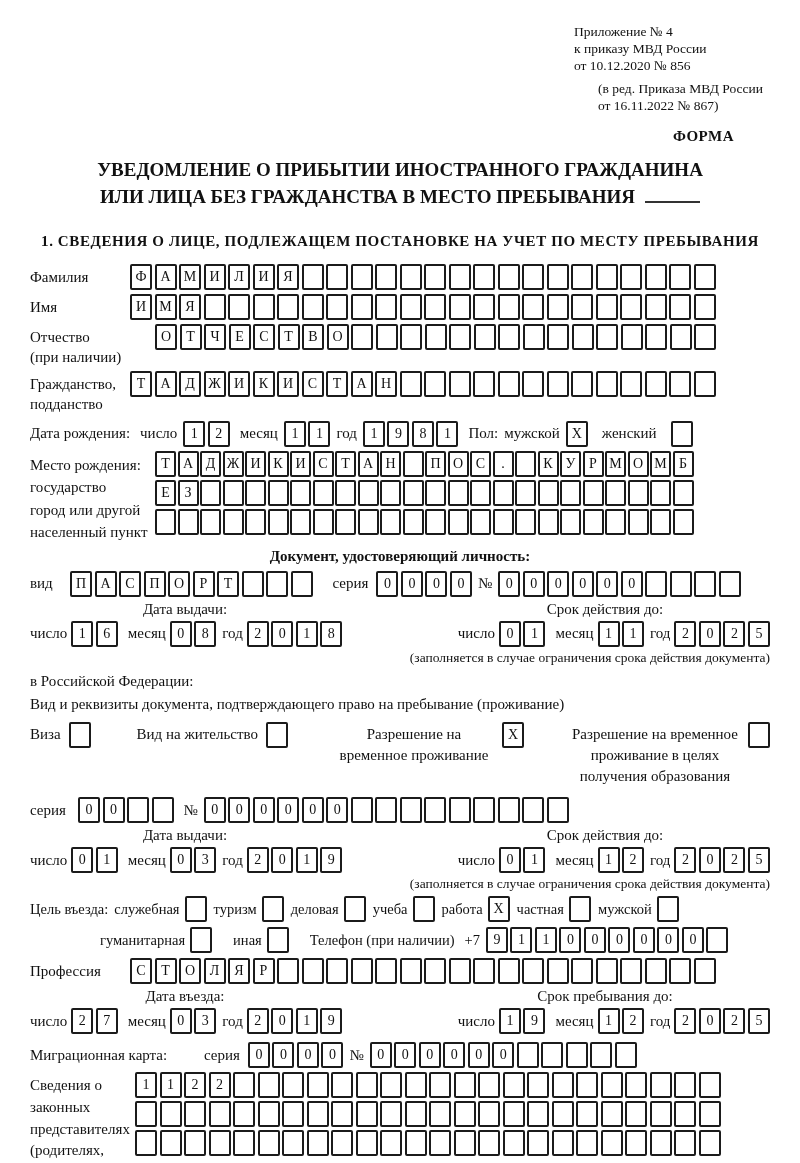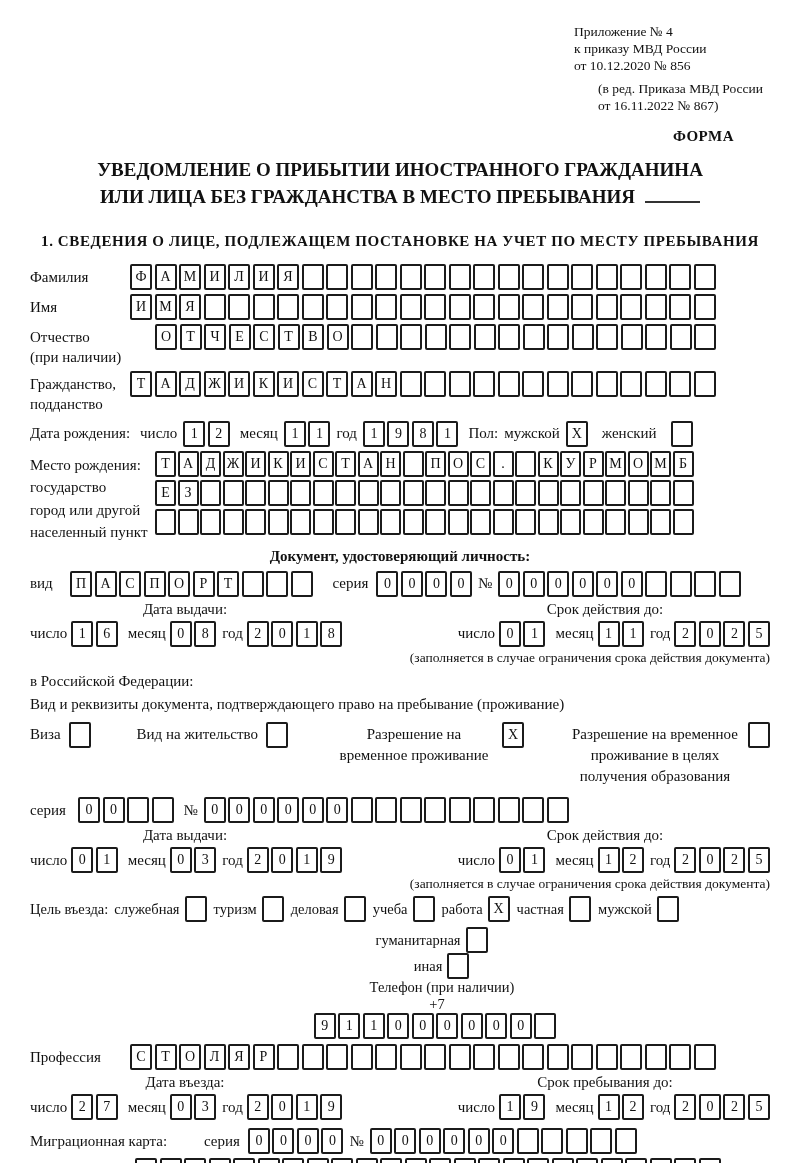--- a/index.html
+++ b/index.html
@@ -576,28 +576,28 @@
         </span>
     </span>
     <span class="opt-inline">
       <span>мужской</span>
       <span class="boxwrap cells">
           <span class="cell"></span>
         </span>
     </span>
   </div>
 
-  <div class="purpose" style="font-size:14.5px;padding-left:70px;flex-direction:column;">
+  <div class="purpose" style="font-size:14.5px;padding-left:70px;">
     <span class="opt-inline">
       <span>гуманитарная</span>
       <span class="boxwrap cells">
           <span class="cell"></span>
         </span>
     </span>
-    <span class="opt-inline" style="margin-left:20px;">
+    <span class="opt-inline" style="margin-left:14px;">
       <span>иная</span>
       <span class="boxwrap cells">
           <span class="cell"></span>
         </span>
     </span>
     <span class="gap14">Телефон (при наличии)</span>
     <span class="phone-prefix">+7</span>
     <span class="cells">
         <span class="cell">9</span>
         <span class="cell">1</span>

